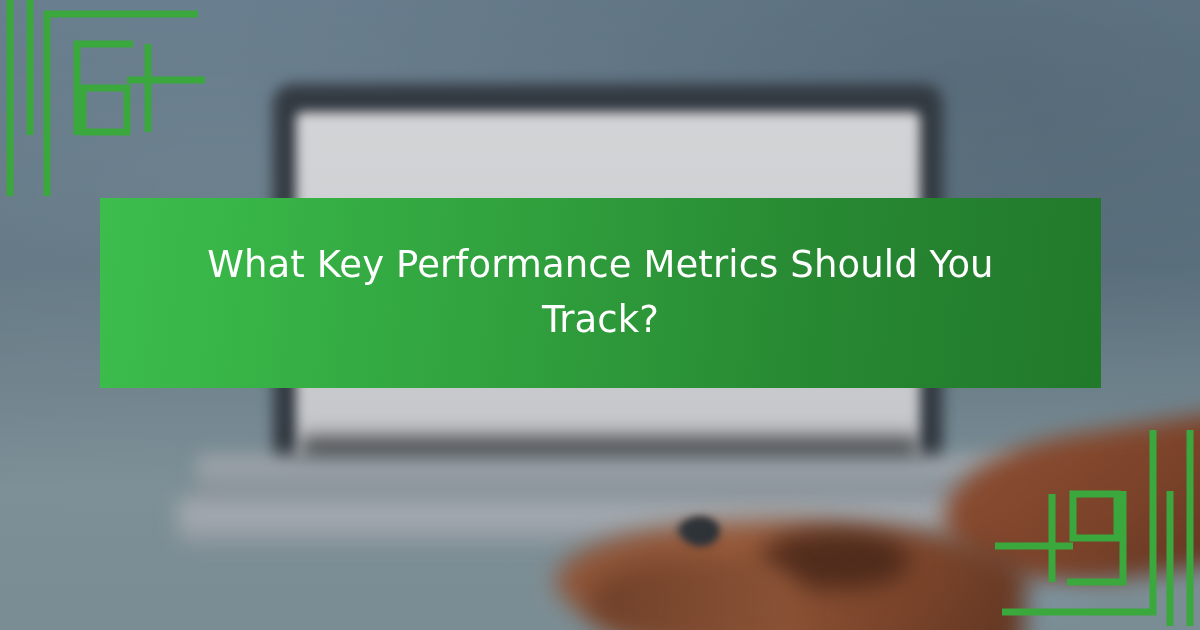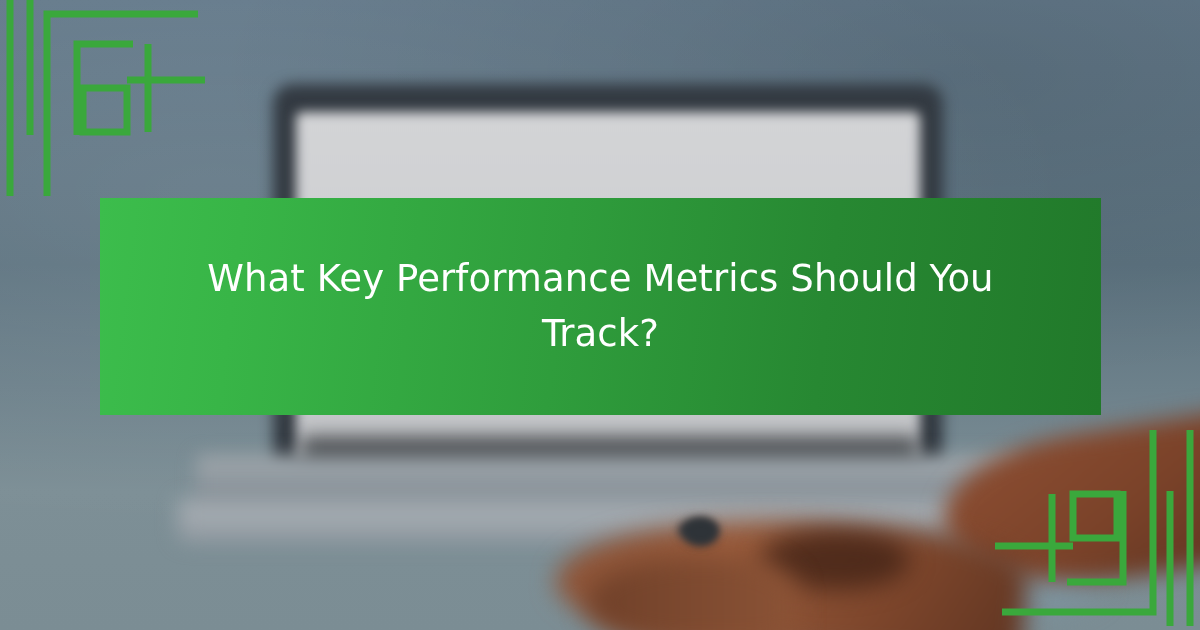--- a/index.html
+++ b/index.html
@@ -187,21 +187,21 @@
     border-radius: 50%;
     filter: blur(14px);
   }
 
   
   .title-banner {
     position: absolute;
     left: 100px;
     top: 198px;
     width: 1001px;
-    height: 217px;
+    height: 190px;
     background: linear-gradient(97deg, #3cbd4c 0%, #38b547 14%, #2f9d3c 46%, #278832 72%, #21792a 100%);
     display: flex;
     align-items: center;
     justify-content: center;
     box-sizing: border-box;
     padding: 0 90px;
   }
 
   .title-text {
     margin: 0;

